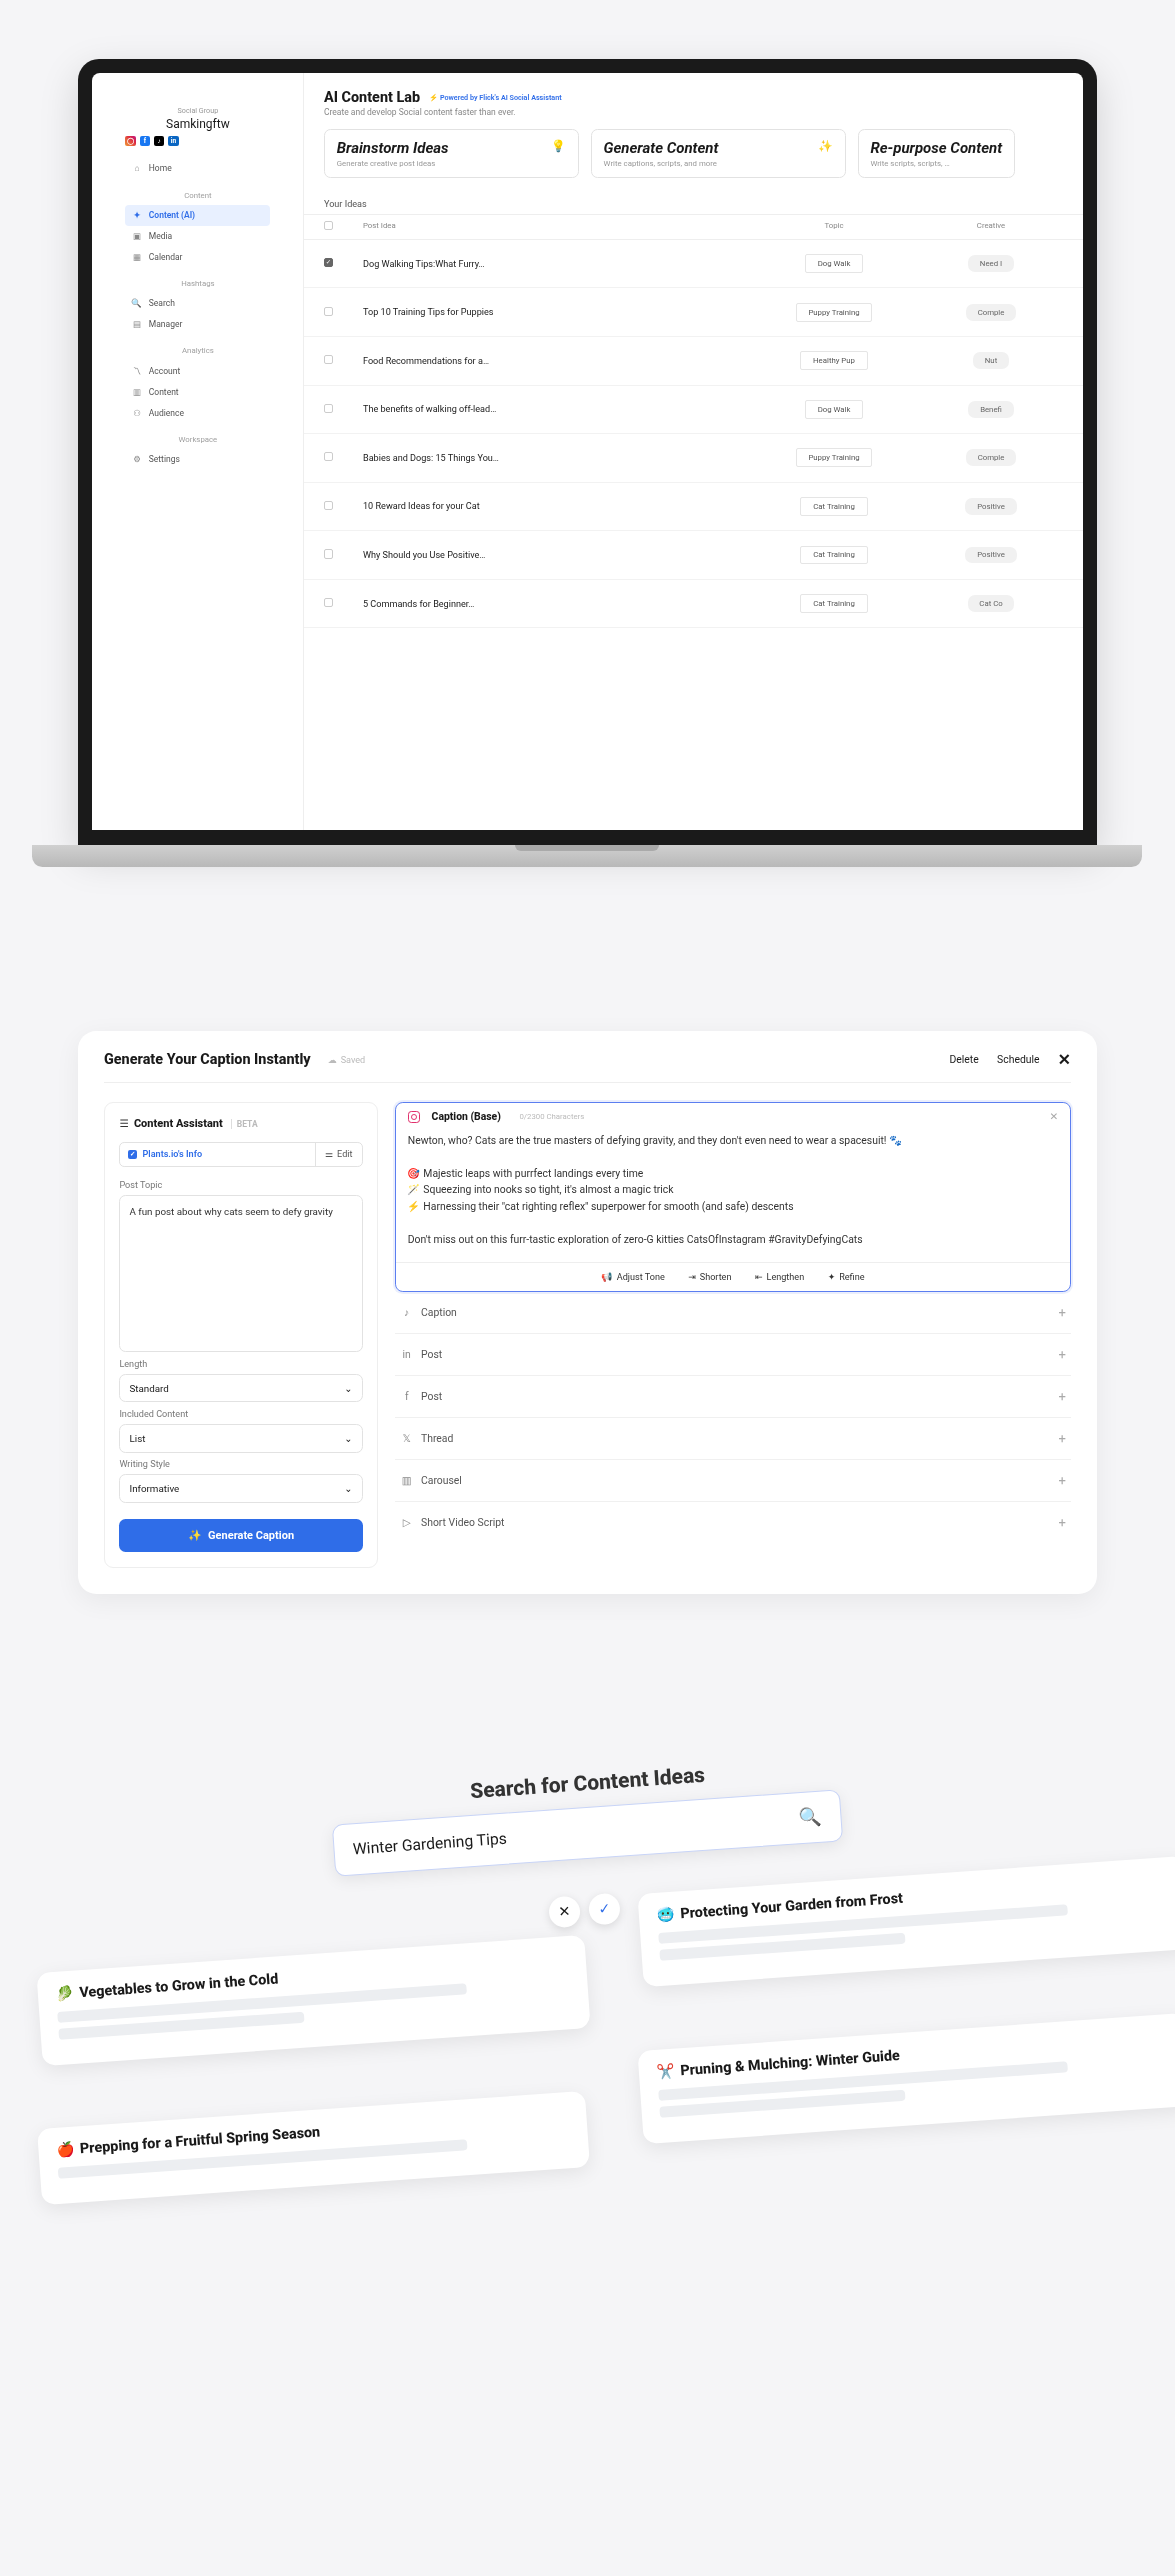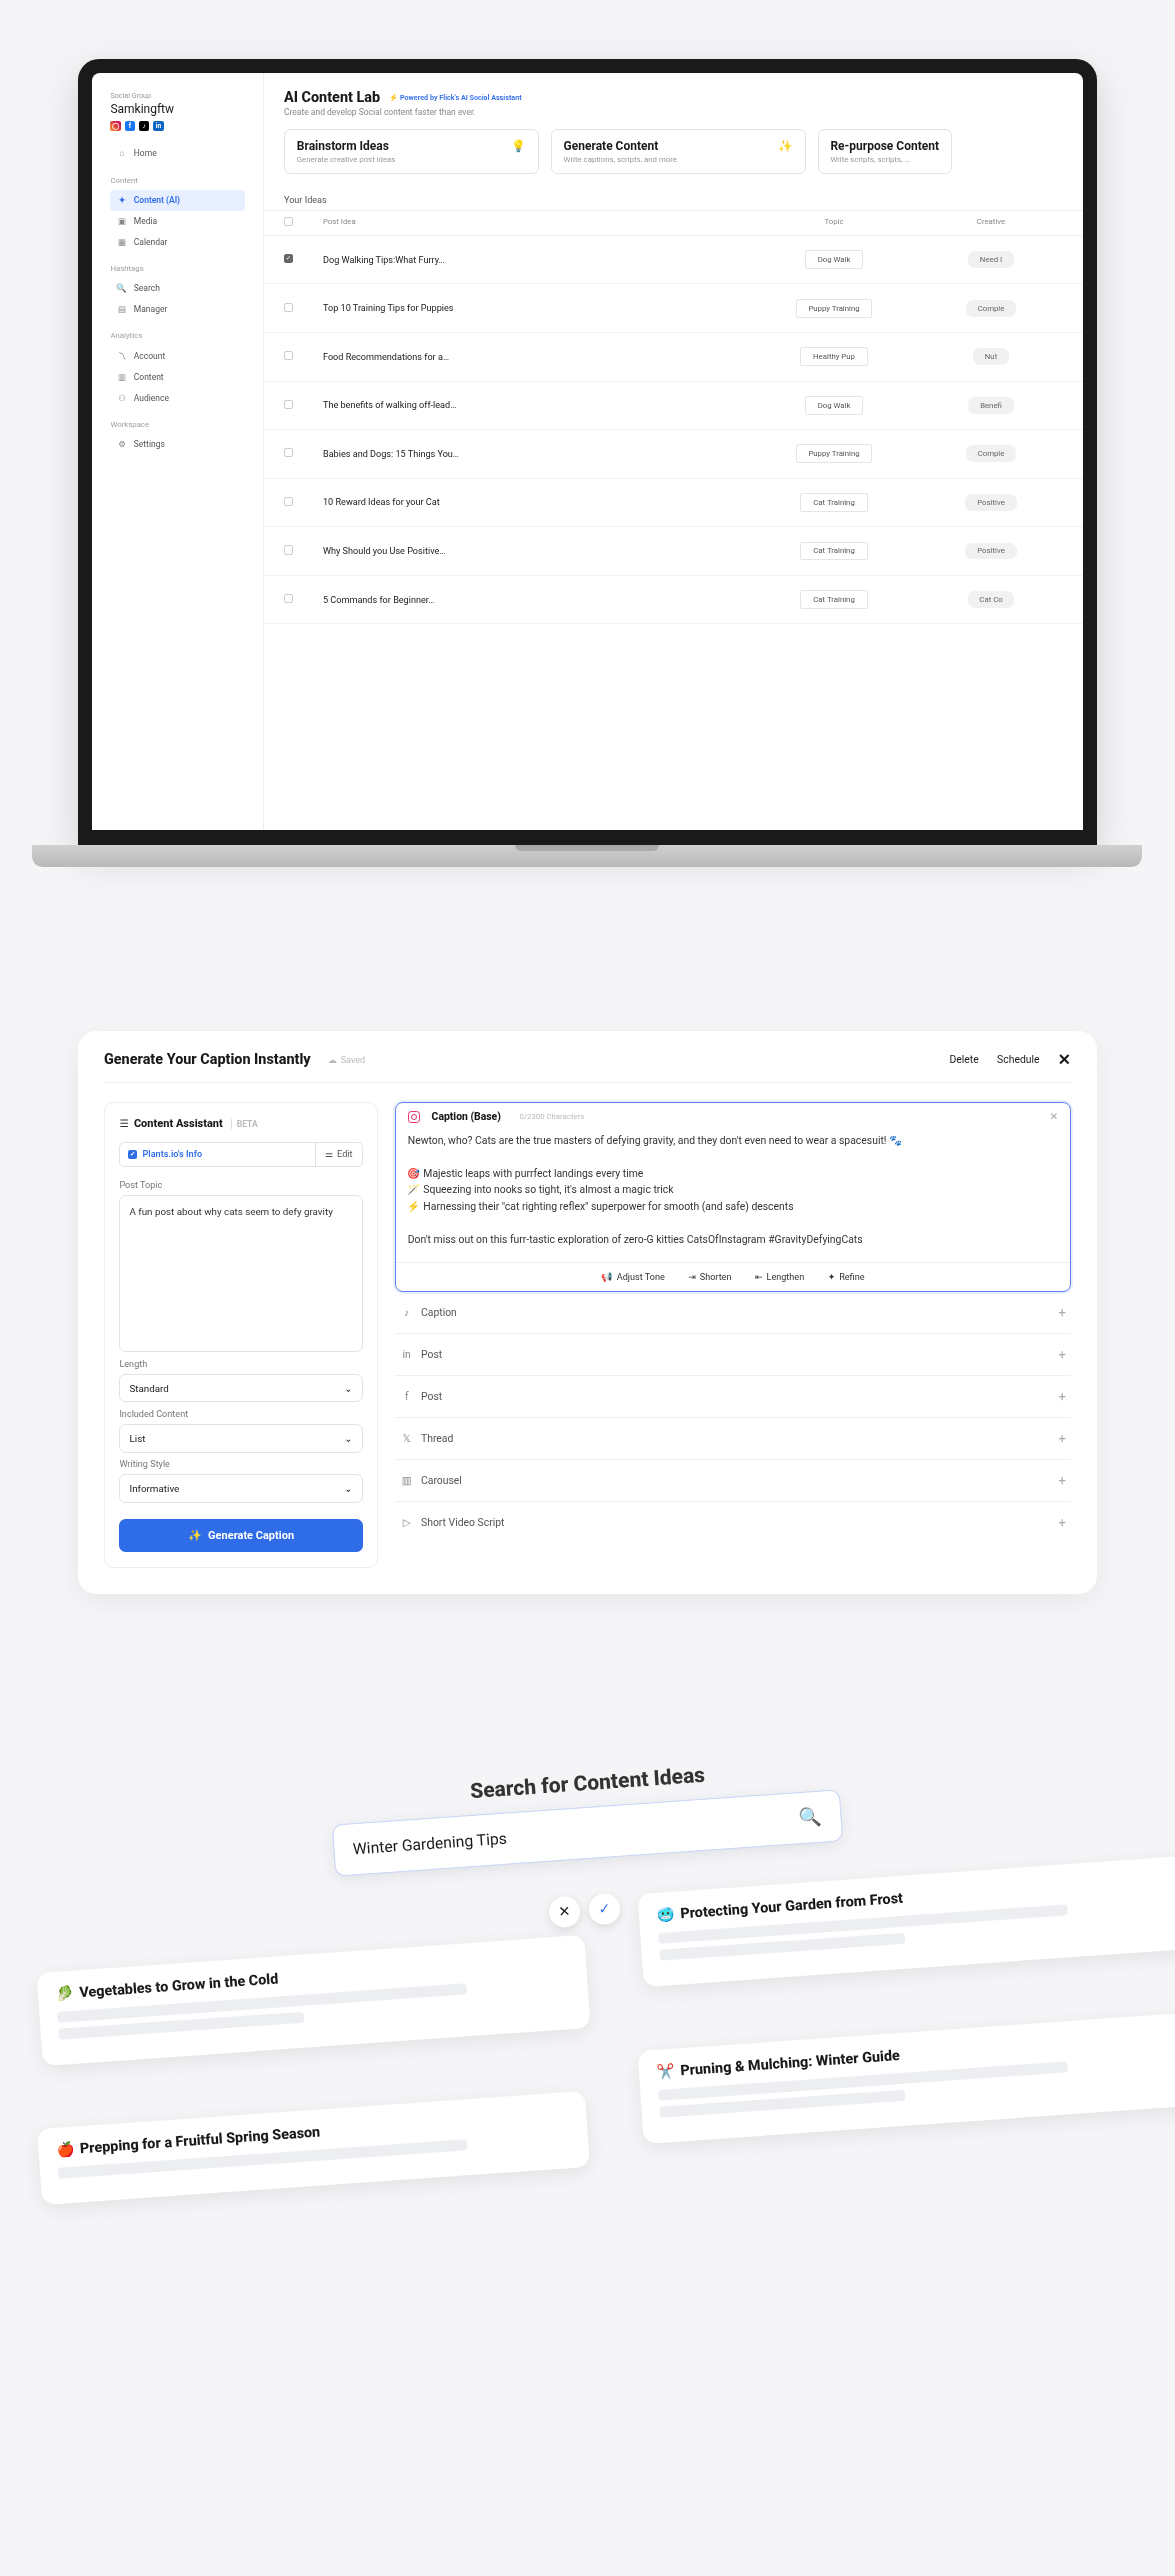--- a/index.html
+++ b/index.html
@@ -7,41 +7,41 @@
 .section { padding: 33px 0; }
 
 
 .laptop-wrap { display:flex; justify-content:center; padding: 26px 0 13px; }
 .laptop { width: 1019px; position: relative; }
 .laptop-screen { background:#1a1a1a; border-radius: 21px 21px 0 0; padding: 14.4px; box-shadow: 0 13px 39px rgba(0,0,0,0.15); }
 .app-window { background:#fff; border-radius: 7.8px 7.8px 0 0; height: 757px; display:flex; overflow:hidden; }
 .laptop-base { height: 22px; background: linear-gradient(#d0d0d0,#b8b8b8); border-radius: 0 0 10.4px 10.4px; width: 1110px; margin-left:-46px; position:relative; }
 .laptop-base::before { content:""; position:absolute; left:50%; transform:translateX(-50%); top:0; width:144px; height:6.5px; background:#aaa; border-radius:0 0 6.5px 6.5px; }
 
-.sidebar { width: 172px; border-right:0.7px solid #eee; padding: 18px; font-size:9.1px; }
+.sidebar { width: 212px; border-right:0.7px solid #eee; padding: 33px; font-size:9.1px;text-align:center; }
 .sidebar-header { margin-bottom: 11.8px; }
 .social-group-label { color:#999; font-size:7.2px; }
 .workspace-name { font-weight:400; font-size:12px; margin: 1.3px 0 5.2px; }
 .social-icons { display:flex; gap:3.9px; }
 .sicon { width:10.4px; height:10.4px; border-radius:2px; display:inline-flex; align-items:center; justify-content:center; font-size:6.5px; font-weight:700; color:#fff; }
 .nav-heading { color:#a0a0a0; font-size:7.8px; margin: 11.8px 0 5.2px; }
 .nav-item { display:flex; align-items:center; gap:6.5px; padding:5.2px 6.5px; border-radius:3.9px; color:#555; font-size:8.5px; }
 .nav-item.active { background:#e8f0ff; color:#2f6de8; font-weight:600; }
 .nav-icon { width:10.4px; height:10.4px; display:inline-flex; align-items:center; justify-content:center; color:#888; font-size:8.5px; }
 .nav-item.active .nav-icon { color:#2f6de8; }
 
 .main-panel { flex:1; padding: 15.7px 0 0 0; overflow:hidden; }
 .main-header { padding: 0 19.6px 11.8px; }
 .main-title-row { display:flex; align-items:center; gap:9.1px; }
 .main-title { font-size:14.4px; font-weight:800; }
 .powered { color:#2f6de8; font-size:7.2px; font-weight:600; }
 .main-sub { color:#888; font-size:8.5px; margin-top:1.3px; }
 .action-cards { display:flex; gap:11.8px; margin-top:11.8px; }
 .action-card { border:0.7px solid #e2e2e2; border-radius:6.5px; padding:9.1px 11.8px; min-width:255px; display:flex; justify-content:space-between; align-items:flex-start; }
-.action-card .ac-text .ac-title { font-weight:700; font-size:12px; }
+.action-card .ac-text .ac-title { font-weight:700; font-size:15px;font-style:italic; }
 .action-card .ac-text .ac-sub { color:#999; font-size:7.8px; margin-top:1.3px; }
 .action-card .ac-icon { font-size:11.8px; color:#333; }
 .your-ideas-label { padding: 9.1px 19.6px 5.2px; font-size:9.1px; color:#555; }
 .table-head { display:grid; grid-template-columns: 39px 1fr 170px 144px; padding: 6.5px 19.6px; color:#888; font-size:7.8px; border-top:0.7px solid #eee; border-bottom:0.7px solid #eee; }
 .table-row { display:grid; grid-template-columns: 39px 1fr 170px 144px; padding: 14.4px 19.6px; border-bottom:0.7px solid #f2f2f2; align-items:center; font-size:9.1px; }
 .checkbox { width:9.1px; height:9.1px; border:1px solid #ccc; border-radius:2px; display:inline-block; }
 .checkbox.checked { background:#666; border-color:#666; position:relative; }
 .checkbox.checked::after { content:"✓"; color:#fff; font-size:6.5px; position:absolute; left:0.7px; top:-0.7px; }
 .topic-pill { display:inline-block; border:0.7px solid #e5e5e5; border-radius:2px; padding:3.9px 11.8px; font-size:7.8px; color:#555; background:#fff; }
 .creative-pill { display:inline-block; background:#f1f1f1; border-radius:7px; padding:3.9px 11.8px; font-size:7.8px; color:#666; text-align:center; }

